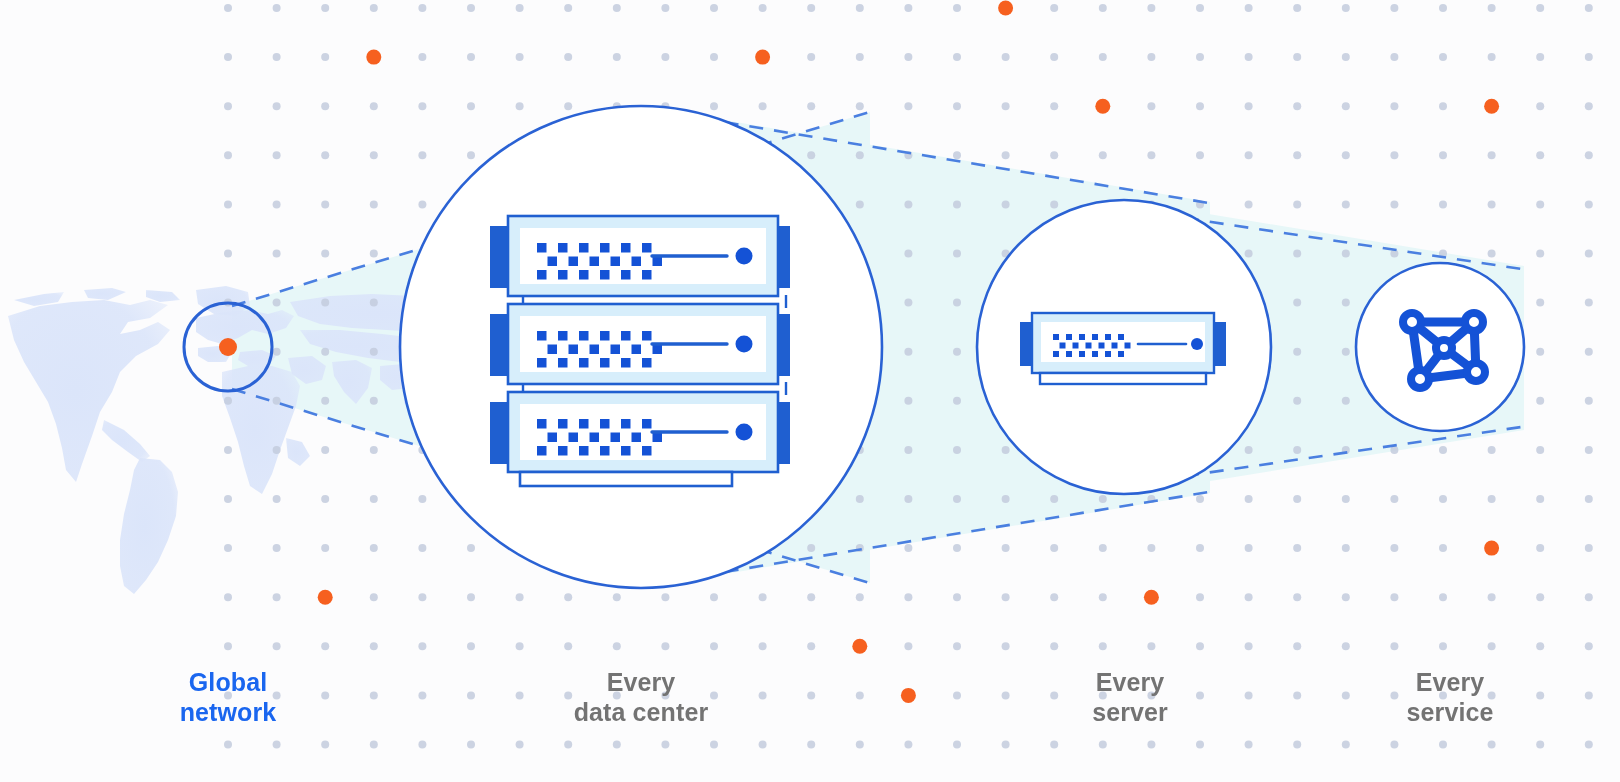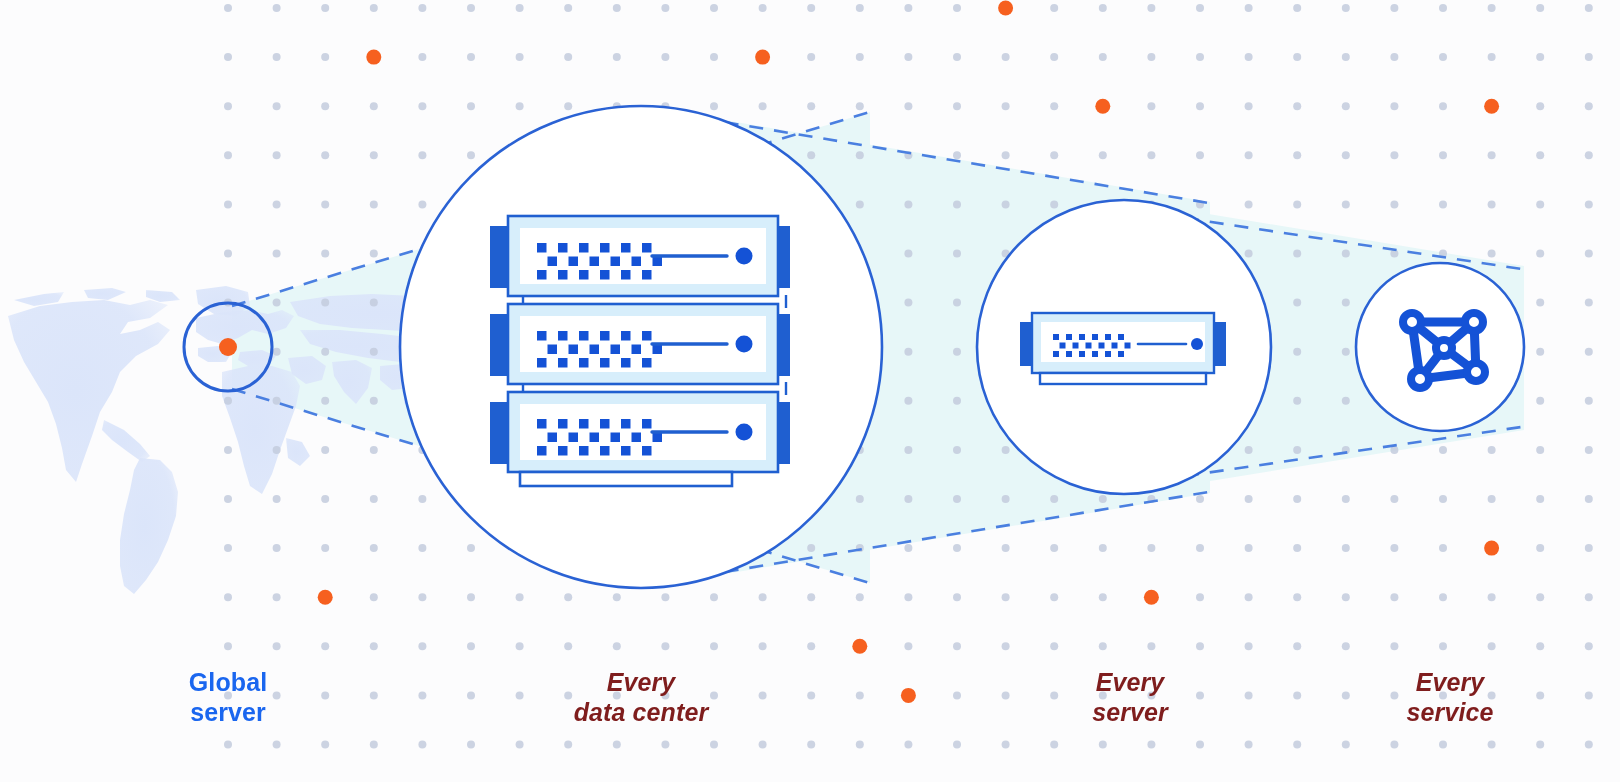--- a/index.html
+++ b/index.html
@@ -7,21 +7,21 @@
     width:1620px;height:782px;position:relative;overflow:hidden;
     font-family:"Liberation Sans","DejaVu Sans",sans-serif;
     background:#fcfcfd;
   }
   #stage{position:absolute;inset:0;width:1620px;height:782px;}
   svg.layer{position:absolute;left:0;top:0;width:1620px;height:782px;display:block;}
   .label{
     position:absolute;text-align:center;line-height:1.18;
     font-size:25px;font-weight:700;letter-spacing:.1px;white-space:pre-line;
   }
-  .label.dark{color:#7f1d1d;font-style:italic;}
+  .label.dark{color:#737373;}
   .label.blue{color:#1a66ef;}
 </style>
 </head>
 <body>
 
 <div id="stage">
 
   <svg class="layer" viewBox="0 0 1620 782">
     <defs>
       <clipPath id="clipAll">
@@ -747,21 +747,21 @@
         <circle cx="1474" cy="322" r="9"></circle>
         <circle cx="1420" cy="379" r="9"></circle>
         <circle cx="1476" cy="372" r="9"></circle>
         <circle cx="1444" cy="348" r="8"></circle>
       </g>
     </g>
 
   </svg>
 
   <div class="label blue" style="left:128px;top:668px;width:200px;">Global
-server</div>
+network</div>
 
   <div class="label dark" style="left:521px;top:668px;width:240px;">Every
 data center</div>
 
   <div class="label dark" style="left:1030px;top:668px;width:200px;">Every
 server</div>
 
   <div class="label dark" style="left:1350px;top:668px;width:200px;">Every
 service</div>
 

